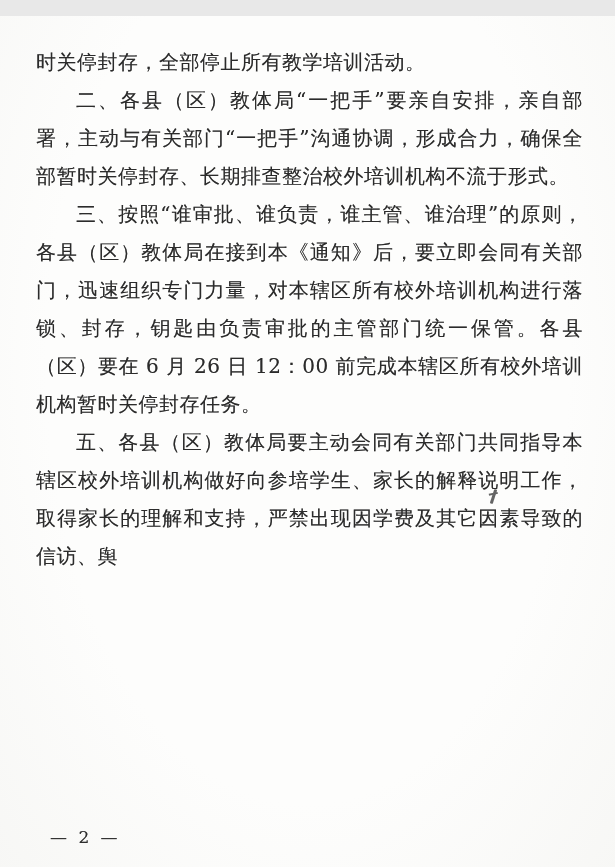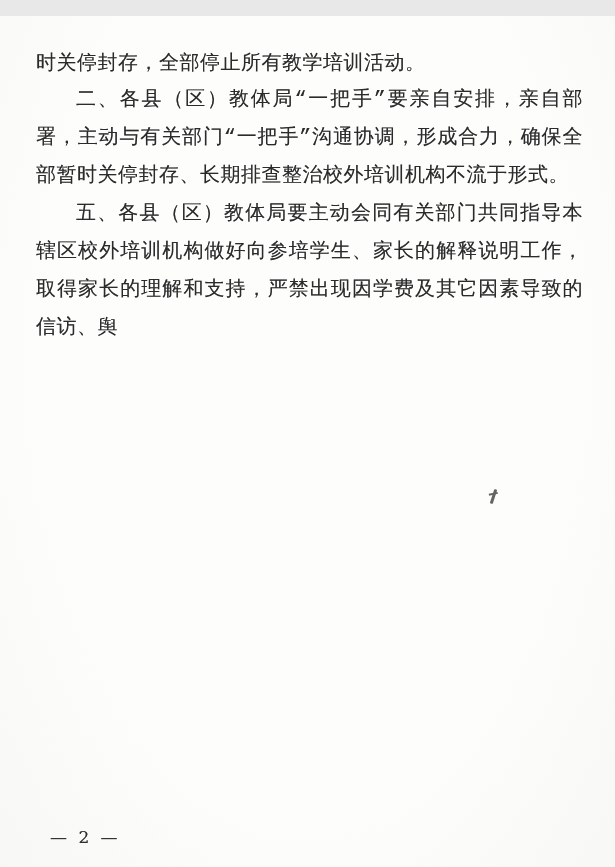--- a/index.html
+++ b/index.html
@@ -28,21 +28,20 @@
     text-align: justify;
     letter-spacing: 0.5px;
     text-shadow: 0 0 0.5px rgba(40,40,40,0.45);
   }
   .content p {
     margin: 0;
     padding: 0;
   }
   .content p.indent {
     text-indent: 2em;
-    font-family: Liberation Mono, monospace;
   }
   .page-number {
     position: absolute;
     left: 50px;
     bottom: 36px;
     color: #2e2e2e;
     font-size: 17px;
     letter-spacing: 3px;
     text-shadow: 0 0 0.5px rgba(40,40,40,0.4);
   }
@@ -70,20 +69,21 @@
   }
 </style>
 </head>
 <body>
 
 <div class="page">
 
   <div class="content">
     <p>时关停封存，全部停止所有教学培训活动。</p>
     <p class="indent">二、各县（区）教体局“一把手”要亲自安排，亲自部署，主动与有关部门“一把手”沟通协调，形成合力，确保全部暂时关停封存、长期排查整治校外培训机构不流于形式。</p>
+    <p class="indent">三、按照“谁审批、谁负责，谁主管、谁治理”的原则，各县（区）教体局在接到本《通知》后，要立即会同有关部门，迅速组织专门力量，对本辖区所有校外培训机构进行落锁、封存，钥匙由负责审批的主管部门统一保管。各县（区）要在 6 月 26 日 12：00 前完成本辖区所有校外培训机构暂时关停封存任务。</p>
     <p class="indent">五、各县（区）教体局要主动会同有关部门共同指导本辖区校外培训机构做好向参培学生、家长的解释说明工作，取得家长的理解和支持，严禁出现因学费及其它因素导致的信访、舆</p>
   </div>
 
   <span class="ink-mark"></span>
 
   <div class="page-number">— 2 —</div>
 
 </div>
 
 </body></html>

